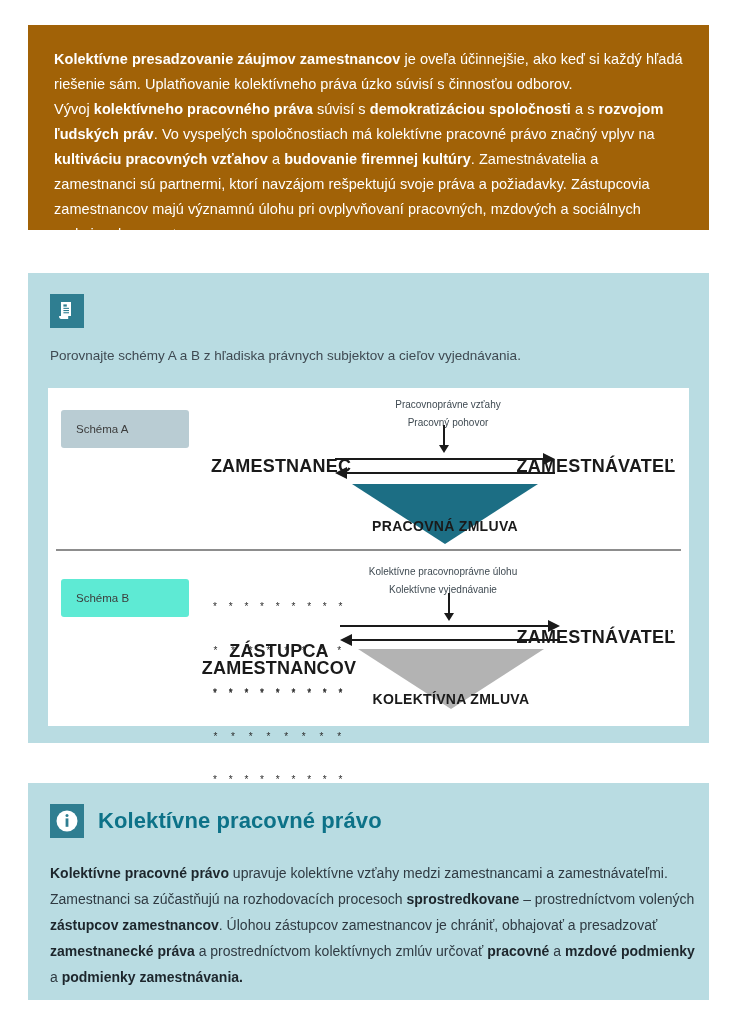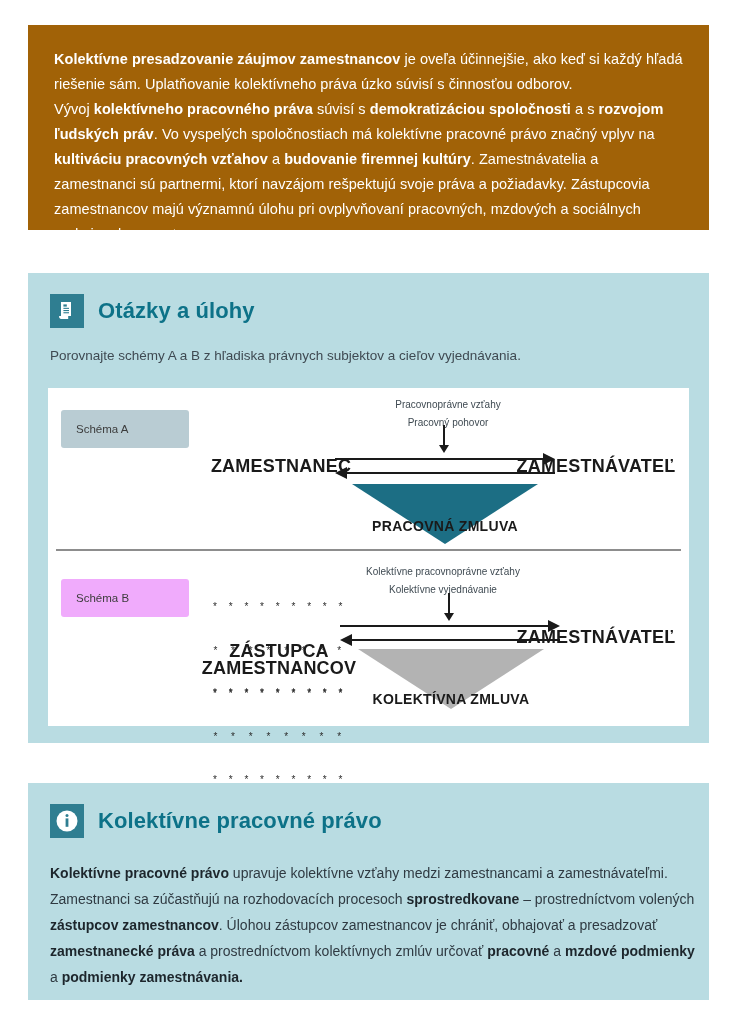--- a/index.html
+++ b/index.html
@@ -101,21 +101,21 @@
     width: 128px;
     height: 38px;
     border-radius: 3px;
     display: flex;
     align-items: center;
     padding-left: 15px;
     font-size: 11.5px;
     color: #3c3c3c;
   }
   .tag-a { background: #b9ccd3; }
-  .tag-b { background: #f0abfc; }
+  .tag-b { background: #5eead4; }
 
   .party {
     position: absolute;
     font-size: 18px;
     font-weight: 700;
     color: #1a1a1a;
     letter-spacing: 0.2px;
     text-align: center;
     line-height: 17px;
   }
@@ -247,21 +247,20 @@
       <span class="sec-icon">
         <svg width="22" height="22" viewBox="0 0 22 22" aria-hidden="true">
           <path d="M5 2 h10 v14 h-3 l-1.5 3 H5 z" fill="#ffffff"></path>
           <path d="M3.2 16 h9 v3 H5.4 a2.2 2.2 0 0 1 -2.2 -3 z" fill="#ffffff"></path>
           <rect x="7.4" y="4.4" width="3.4" height="2.2" fill="#2f7e91"></rect>
           <rect x="7.4" y="7.8" width="5.6" height="1.1" fill="#2f7e91"></rect>
           <rect x="7.4" y="10" width="5.6" height="1.1" fill="#2f7e91"></rect>
           <rect x="7.4" y="12.2" width="5.6" height="1.1" fill="#2f7e91"></rect>
         </svg>
       </span>
-      <span class="sec-title">Otázky a úlohy</span>
     </div>
     <div class="sec-sub">Porovnajte schémy A a B z hľadiska právnych subjektov a cieľov vyjednávania.</div>
   </div>
 
   <div class="diagram">
 
     <div class="scheme">
       <div class="scheme-tag tag-a">Schéma A</div>
 
       <div class="caption caption-a">
@@ -295,21 +294,21 @@
         <div class="r2">* * * * * * * *</div>
         <div>* * * * * * * * *</div>
       </div>
       <div class="stars stars-bot">
         <div>* * * * * * * * *</div>
         <div class="r2">* * * * * * * *</div>
         <div>* * * * * * * * *</div>
       </div>
 
       <div class="caption caption-b">
-        <div>Kolektívne pracovnoprávne vzťahy</div>
+        <div>Kolektívne pracovnoprávne úlohu</div>
         <div>Kolektívne vyjednávanie</div>
       </div>
 
       <div class="v-arrow v-b"></div>
 
       <div class="party party-left-b">
         <div>ZÁSTUPCA</div>
         <div>ZAMESTNANCOV</div>
       </div>
       <div class="party party-right-b">ZAMESTNÁVATEĽ</div>

